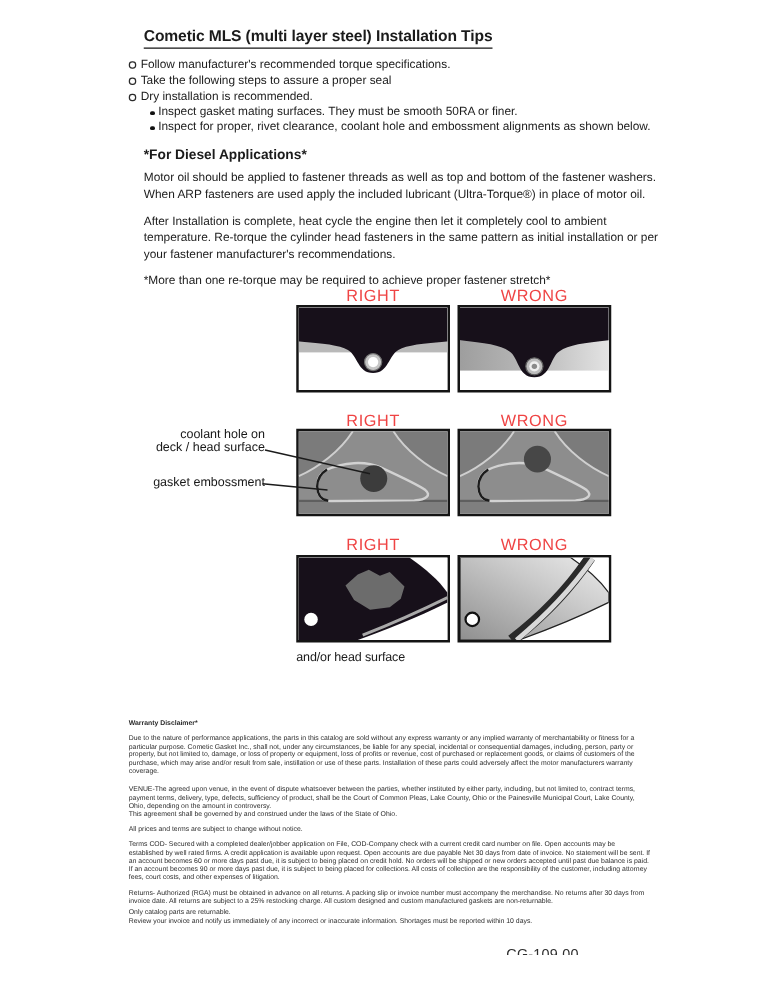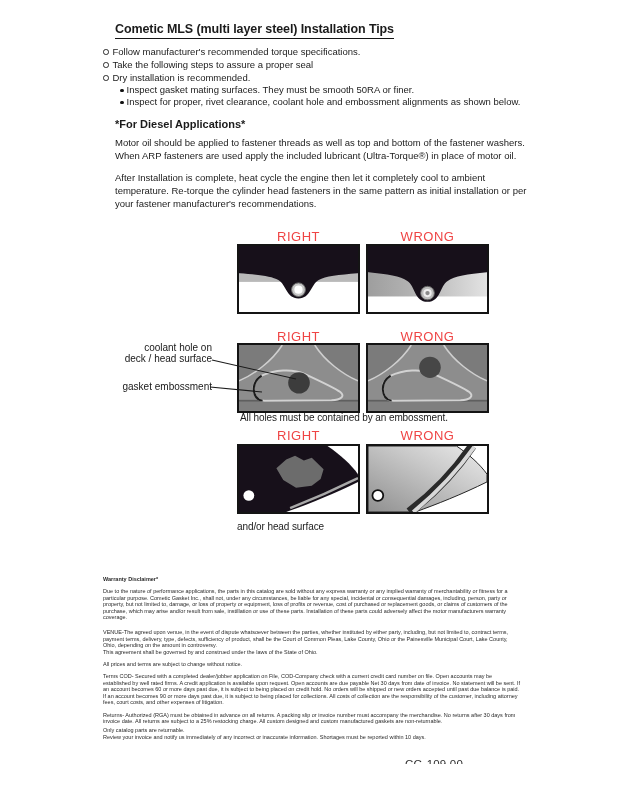--- a/index.html
+++ b/index.html
@@ -70,20 +70,21 @@
     <div class="bullet b-ind sub">
       <span class="b-f"></span>
       <span>Inspect for proper, rivet clearance, coolant hole and embossment alignments as shown below.</span>
     </div>
   </div>
 
   <div class="abs diesel">
     <h2>*For Diesel Applications*</h2>
     <p>Motor oil should be applied to fastener threads as well as top and bottom of the fastener washers. When ARP fasteners are used apply the included lubricant (Ultra-Torque®) in place of motor oil.</p>
     <p class="p2">After Installation is complete, heat cycle the engine then let it completely cool to ambient temperature. Re-torque the cylinder head fasteners in the same pattern as initial installation or per your fastener manufacturer's recommendations.</p>
+    <p class="note">*More than one re-torque may be required to achieve proper fastener stretch*</p>
   </div>
 
   <div class="abs dlabel" style="left:237px;top:229px;">RIGHT</div>
   <div class="abs dlabel" style="left:366px;top:229px;">WRONG</div>
 
   <div class="abs dbox" style="left:237px;top:244px;">
     <svg viewBox="0 0 121 68" preserveAspectRatio="none">
       <rect width="121" height="68" fill="#ffffff"></rect>
       <rect x="0" y="28" width="121" height="9" fill="#b9b9b9"></rect>
       <path d="M0,0 H121 V28 C101,29.5 88,31 81,35 C73,39.5 73,54 60.5,54 C48,54 48,39.5 40,35 C33,31 20,29.5 0,28 Z" fill="#17101a"></path>
@@ -144,21 +145,20 @@
       <path d="M44,0 C34,16 16,30 0,37" stroke="#cfcfcf" stroke-width="1.6" fill="none"></path>
       <path d="M121,0 H77 C87,16 105,30 121,37 Z" fill="#7b7b7b"></path>
       <path d="M77,0 C87,16 105,30 121,37" stroke="#cfcfcf" stroke-width="1.6" fill="none"></path>
       <rect y="56.5" width="121" height="2" fill="#5f5f5f"></rect>
       <rect y="58.5" width="121" height="9.5" fill="#7f7f7f"></rect>
       <path d="M22,32 C36,25.5 54,24 67,30 C82,37 97,44 103,48.5 C108,52.5 104,56.5 94,57 L26,57.5 C18,57.5 15.5,52 15,46 C14.6,41 17,35.5 22,32 Z" fill="none" stroke="#d2d2d2" stroke-width="2"></path>
       <path d="M24,57.3 C17,56.5 15.2,50 15,45.5 C15,40.5 17.5,35 23,31.5" fill="none" stroke="#1c1c1c" stroke-width="2"></path>
       <circle cx="63" cy="23" r="11" fill="#474747"></circle>
     </svg>
   </div>
-  <div class="abs cap" style="left:240px;top:412px;">All holes must be contained by an embossment.</div>
 
   <div class="abs dlabel" style="left:237px;top:428px;">RIGHT</div>
   <div class="abs dlabel" style="left:366px;top:428px;">WRONG</div>
 
   <div class="abs dbox" style="left:237px;top:444px;">
     <svg viewBox="0 0 121 68" preserveAspectRatio="none">
       <rect width="121" height="68" fill="#ffffff"></rect>
       <path d="M0,0 H90 C103,9 114,19 121,29 V37 C95,50 70,60 48,68 H0 Z" fill="#17101a"></path>
       <path d="M121,33 C95,46 72,56 52,64" stroke="#a9a9a9" stroke-width="2.5" fill="none"></path>
       <path d="M38,23 L48,14 L57,10 L66,15 L74,12 L86,24 L83,34 L74,41 L58,43 L45,35 Z" fill="#6c6c6c"></path>

